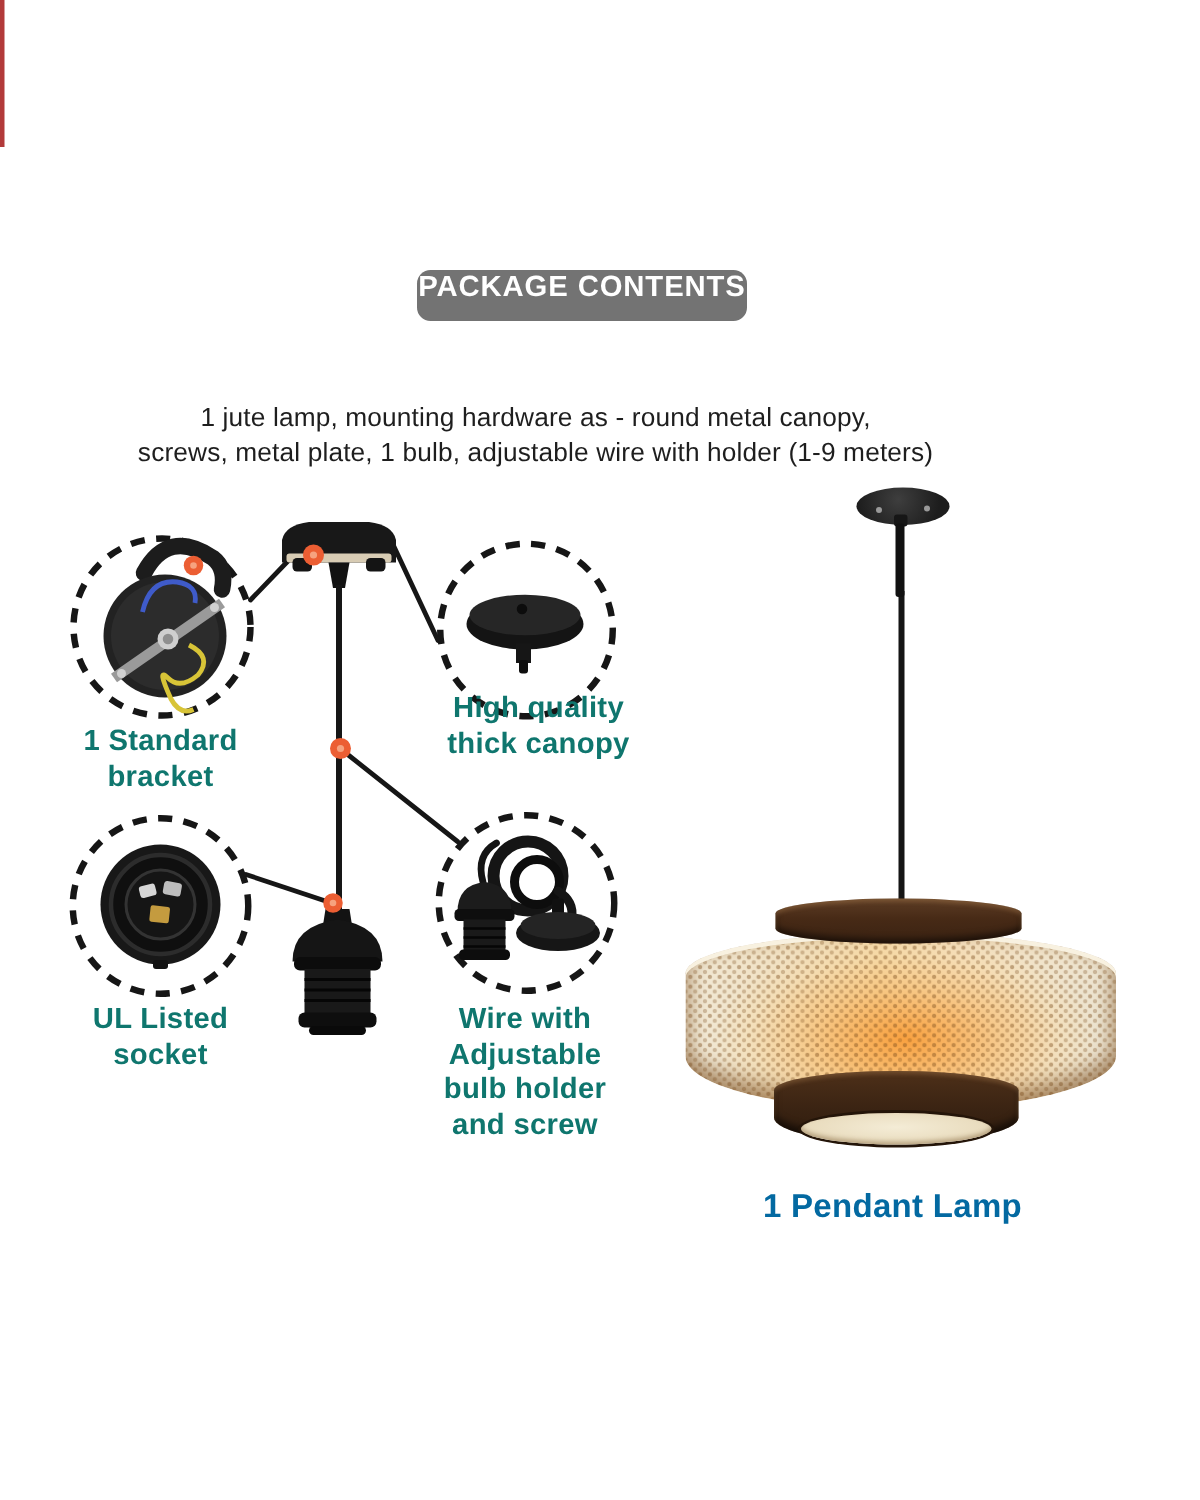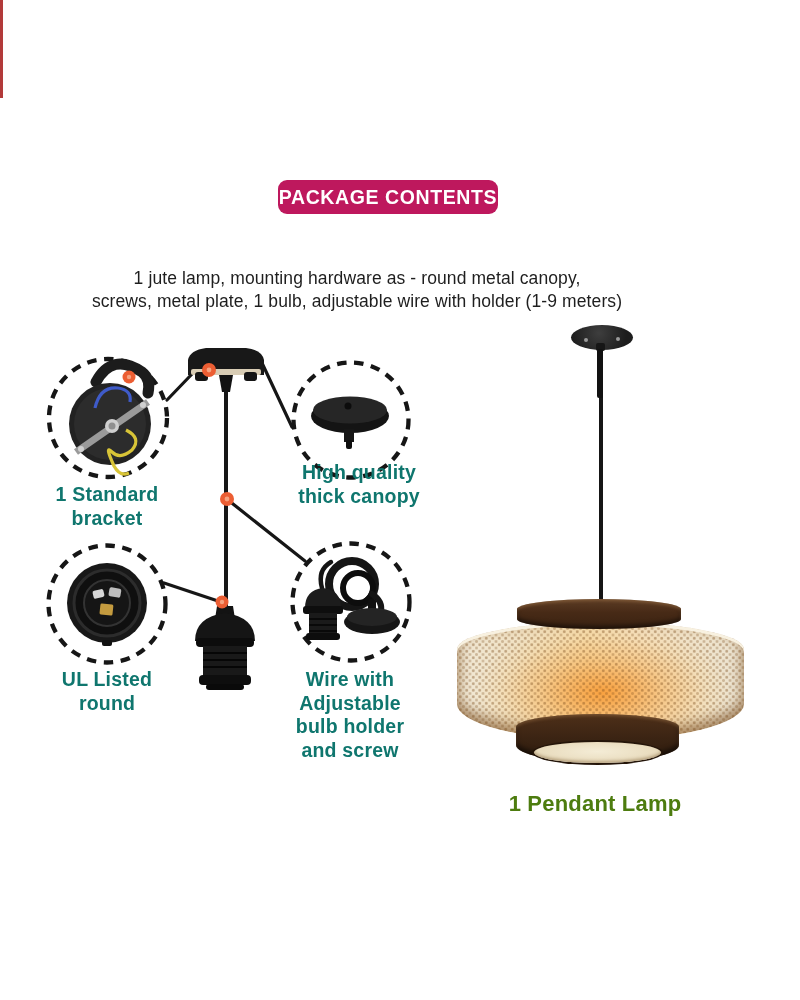--- a/index.html
+++ b/index.html
@@ -3,21 +3,21 @@
 <meta charset="utf-8">
 <style>
   html,body{margin:0;padding:0;background:#ffffff;}
   .stage{
     position:relative;width:800px;height:1000px;background:#ffffff;
     font-family:"Liberation Sans",sans-serif;overflow:hidden;margin:0 auto;
   }
   .accent-bar{position:absolute;left:0;top:0;width:3px;height:98px;background:#b23a3a;}
   .badge{
     position:absolute;left:278px;top:180px;width:220px;height:34px;border-radius:9px;
-    background:#be185d;display:flex;align-items:center;justify-content:center;
+    background:#737373;display:flex;justify-content:center;
   }
   .badge span{color:#ffffff;font-size:19.5px;font-weight:700;letter-spacing:.6px;}
   .desc{
     position:absolute;left:17px;top:241px;width:680px;text-align:center;
     color:#1e1e1e;font-size:17.5px;font-weight:500;line-height:23px;letter-spacing:.1px;margin-top:26px;
   }
   .diagram-svg{position:absolute;left:0;top:0;width:800px;height:1000px;}
   .callout-label{
     position:absolute;text-align:center;color:#0f766e;font-weight:600;
     font-size:19.5px;line-height:23.5px;letter-spacing:.2px;
@@ -62,21 +62,21 @@
     background:linear-gradient(180deg,#4e3019,#3b2413 50%,#2d1b0d);
     box-shadow:inset 0 2px 3px rgba(200,150,95,.3), inset 0 -4px 5px rgba(0,0,0,.55);
   }
   .diffuser{
     position:absolute;left:94px;top:427px;width:127px;height:21px;z-index:4;border-radius:50%;
     background:radial-gradient(ellipse at 50% 45%,#f4ecd6,#e9dcbe 65%,#cdbd9c);
     box-shadow:0 0 0 2px #241509, inset 0 -2px 3px rgba(120,90,50,.4);
   }
   .pendant-label{
     position:absolute;left:495px;top:791px;width:200px;text-align:center;
-    color:#4d7c0f;font-size:22px;font-weight:600;letter-spacing:.2px;
+    color:#0369a1;font-size:22px;font-weight:600;letter-spacing:.2px;
   }
 </style>
 </head>
 <body>
 
 <div class="stage">
 
   <div class="accent-bar"></div>
 
   <div class="badge">
@@ -195,21 +195,21 @@
   <div class="callout-label lbl-bracket">
     <div>1 Standard</div>
     <div>bracket</div>
   </div>
   <div class="callout-label lbl-canopy">
     <div>High quality</div>
     <div>thick canopy</div>
   </div>
   <div class="callout-label lbl-socket">
     <div>UL Listed</div>
-    <div>round</div>
+    <div>socket</div>
   </div>
   <div class="callout-label lbl-wire">
     <div>Wire with</div>
     <div>Adjustable</div>
     <div>bulb holder</div>
     <div>and screw</div>
   </div>
 
   <div class="lamp">
     <div class="lamp-cord"></div>

